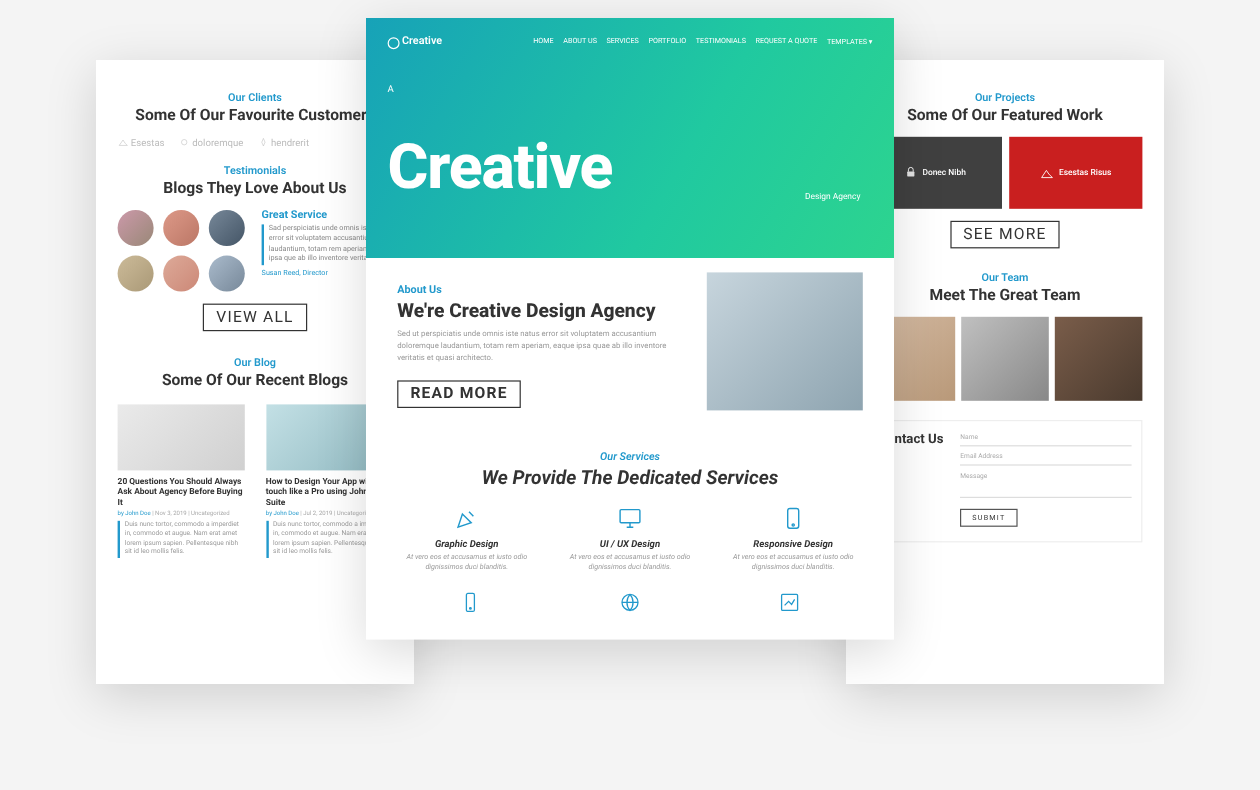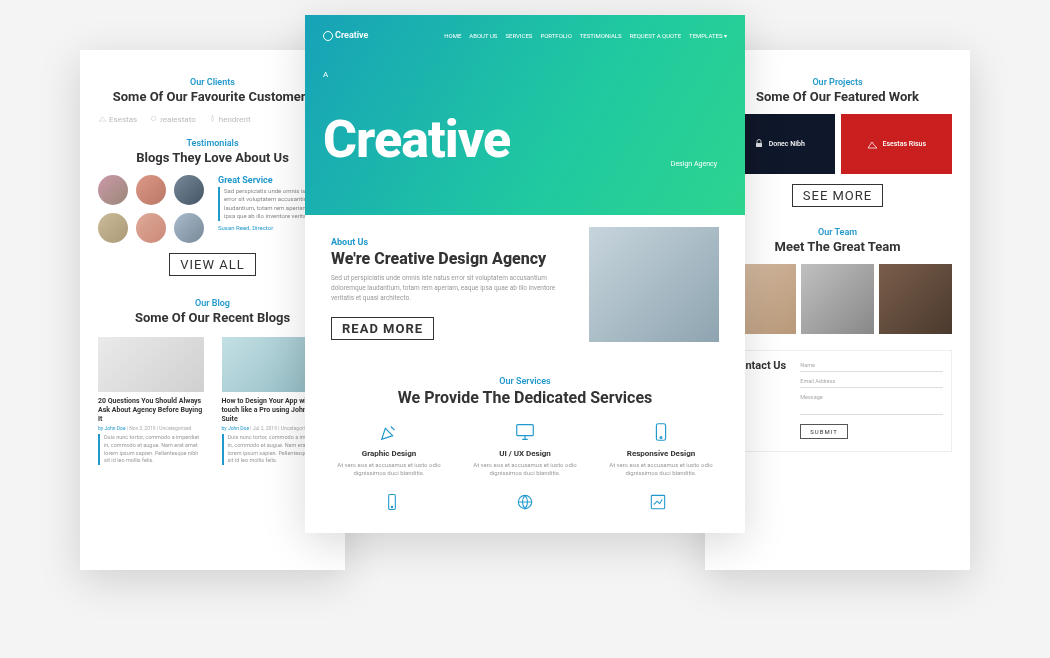--- a/index.html
+++ b/index.html
@@ -37,21 +37,21 @@
   .card .thumb.t1{background:linear-gradient(135deg,#eaeaea,#d0d0d0);}
   .card .thumb.t2{background:linear-gradient(135deg,#c3e0e5,#8fb8c0);}
   .card .ttl{font-weight:700;font-size:7px;margin-top:5px;line-height:1.25;}
   .card .meta{color:#2299cc;font-size:5px;margin-top:2px;}
   .card .meta .grey{color:#aaa;}
   .card .body{color:#999;font-size:5.5px;line-height:1.4;margin-top:3px;border-left:2px solid #2299cc;padding-left:4px;}
 
   .proj-row{display:flex;gap:6px;}
   .proj{flex:1;height:60px;display:flex;align-items:center;justify-content:center;color:#fff;font-size:7px;font-weight:500;gap:4px;}
   .proj svg{width:12px;height:12px;}
-  .proj.p1{background:#0f172a;}
+  .proj.p1{background:#404040;}
   .proj.p2{background:#c91f1f;}
 
   .team-row{display:flex;gap:5px;margin-top:6px;}
   .team-row .tm{flex:1;height:70px;background:#ccc;}
   .team-row .tm.m1{background:linear-gradient(135deg,#d8bfa8,#b89878);}
   .team-row .tm.m2{background:linear-gradient(135deg,#c0c0c0,#888);}
   .team-row .tm.m3{background:linear-gradient(135deg,#7a5d4a,#4a3a2e);}
 
   .contact{display:flex;gap:14px;margin-top:16px;background:#fff;padding:8px 8px 12px;border:1px solid #eee;}
   .contact h3{font-size:11px;font-weight:700;}
@@ -70,21 +70,21 @@
   .hero-sub{font-size:7px;text-align:right;margin-top:-4px;margin-right:10px;}
   .hero-a{font-size:8px;margin-top:30px;}
 
   .about{padding:22px 26px 12px;display:flex;gap:18px;align-items:flex-start;background:#fff;}
   .about-left{flex:1;}
   .about-label{color:#2299cc;font-weight:700;font-size:9px;}
   .about-title{font-weight:800;font-size:16px;margin-top:2px;}
   .about-body{font-size:6.5px;color:#999;line-height:1.5;margin-top:6px;}
   .about-img{width:130px;height:115px;background:linear-gradient(135deg,#c7d5dd,#8ea4b0);margin-top:-10px;}
 
-  .services{background:#fff;padding:10px 20px 0;}
+  .services{background:#fff;padding:10px 20px 0;font-style:italic;}
   .svc-grid{display:flex;gap:8px;text-align:center;margin-top:12px;}
   .svc{flex:1;}
   .svc .ico{color:#2299cc;height:26px;display:flex;align-items:center;justify-content:center;}
   .svc .ico svg{width:22px;height:22px;stroke:#2299cc;fill:none;stroke-width:1.3;}
   .svc .nm{font-weight:700;font-size:8px;margin-top:4px;}
   .svc .ds{font-size:6px;color:#999;line-height:1.4;margin-top:3px;}
   .svc-icons2{display:flex;justify-content:space-around;margin-top:14px;}
   .svc-icons2 svg{width:20px;height:20px;stroke:#2299cc;fill:none;stroke-width:1.3;}
 
   .test-block{display:flex;gap:14px;align-items:flex-start;margin-top:0;}
@@ -95,21 +95,21 @@
 
 <div class="panel panel-left">
   <div class="section-label">Our Clients</div>
   <div class="section-title">Some Of Our Favourite Customers</div>
   <div class="client-row">
     <span><svg viewBox="0 0 20 20">
           <path d="M3 16 L10 6 L14 12 L18 16 Z" fill="none" stroke="#bbb"></path>
         </svg><span>Esestas</span></span>
     <span><svg viewBox="0 0 20 20">
           <circle cx="10" cy="10" r="5" fill="none" stroke="#bbb"></circle>
-        </svg><span>realestato</span></span>
+        </svg><span>doloremque</span></span>
     <span><svg viewBox="0 0 20 20">
           <path d="M10 3 L13 10 L10 17 L7 10 Z" fill="none" stroke="#bbb"></path>
         </svg><span>hendrerit</span></span>
   </div>
 
   <div class="section-label">Testimonials</div>
   <div class="section-title">Blogs They Love About Us</div>
   <div class="test-block">
     <div class="avatars">
       <div class="av a1"></div>

